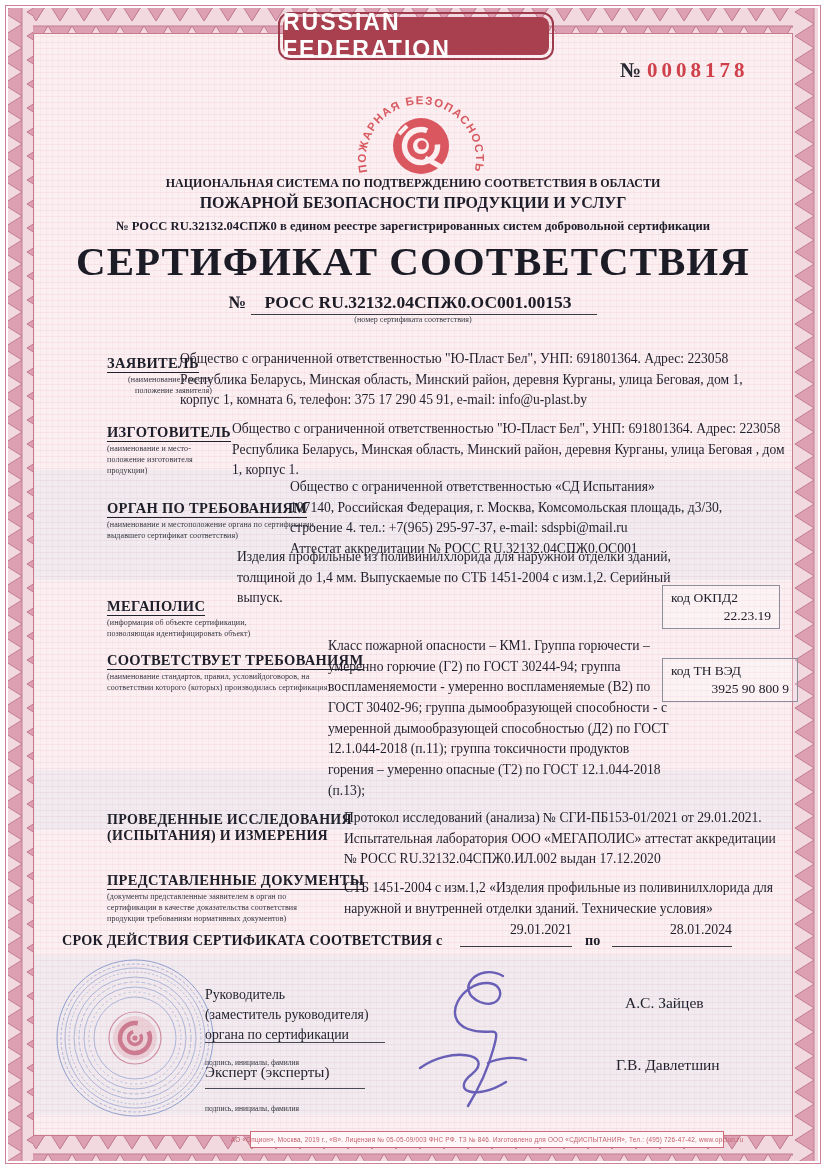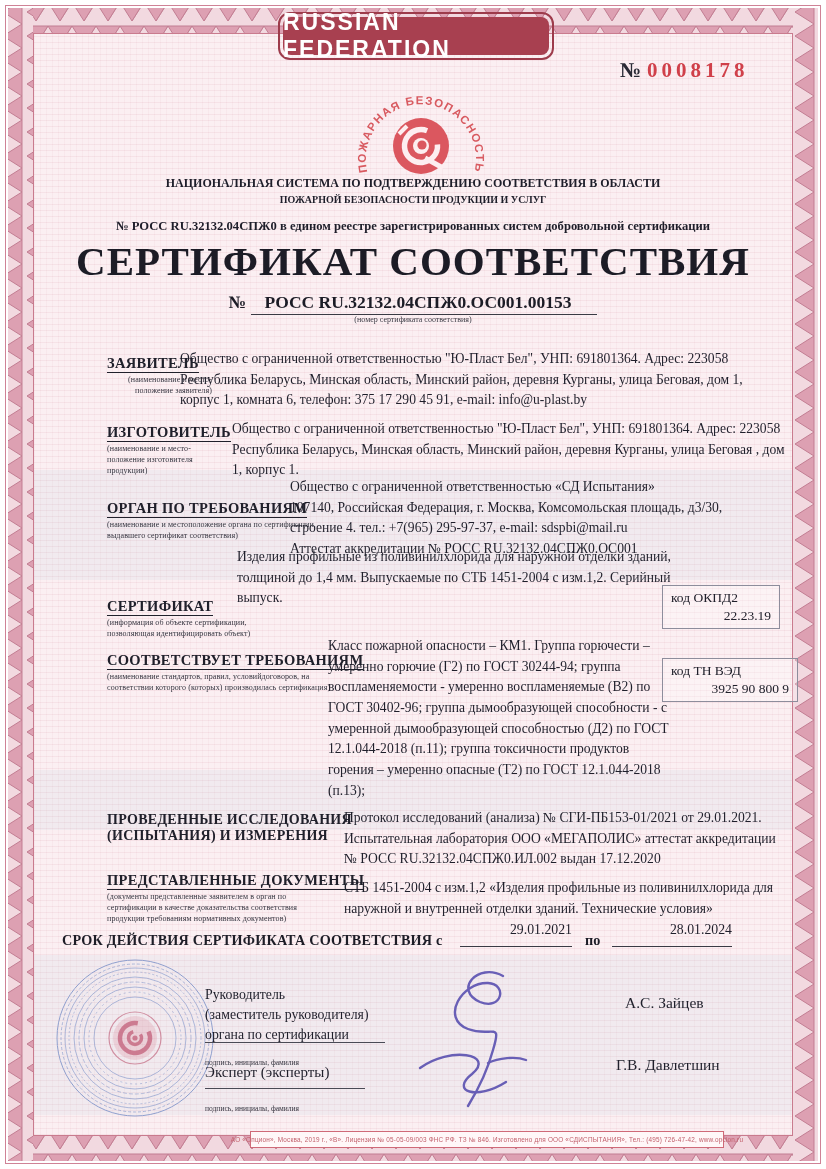--- a/index.html
+++ b/index.html
@@ -19,21 +19,21 @@
       border:2px solid #9d3b4b;border-radius:12px;padding:3px;box-sizing:border-box;background:transparent;}
   .banner-inner{width:100%;height:100%;background:#a84050;border-radius:8px;
       display:flex;align-items:center;justify-content:center;}
   .banner-inner span{color:#ffffff;font-family:"Liberation Sans",sans-serif;font-weight:bold;
       font-size:23px;letter-spacing:2px;}
   .serial{left:620px;top:58px;width:190px;font-size:21px;}
   .serial .no{color:#2a2a35;font-weight:bold;}
   .serial .digits{color:#d0404a;letter-spacing:4px;font-weight:bold;margin-left:6px;}
   .hdr{left:70px;width:686px;font-weight:bold;color:#1e1e2a;}
   .hdr1{top:176px;font-size:12px;}
-  .hdr2{top:194px;font-size:10px;}
+  .hdr2{top:194px;font-size:16px;}
   .registry{left:50px;top:219px;width:726px;font-weight:bold;font-size:12.6px;color:#1e1e2a;}
   .main-title{left:40px;top:237px;width:746px;font-size:41px;font-weight:bold;letter-spacing:1px;color:#1c1c26;}
   .certnum{left:0;top:292px;width:826px;font-size:17.5px;font-weight:bold;color:#1c1c26;}
   .certnum .ul{display:inline-block;border-bottom:1.2px solid #3a3a44;padding:0 26px 1px 14px;}
   .certnum-caption{left:0;top:315px;width:826px;font-size:8px;color:#3a3a44;}
   .sec-label{left:80px;width:218px;font-weight:bold;font-size:14.5px;color:#20202b;margin-left:27px;}
   .sec-label .ttl{display:inline;border-bottom:1.6px solid #20202b;padding-bottom:1px;letter-spacing:.3px;}
   .sec-label .ttl.nounder{border-bottom:none;}
   .sub{font-weight:normal;font-size:8px;color:#33333e;line-height:1.35;margin-top:3px;letter-spacing:.1px;}
   .body-text{font-size:13.6px;line-height:1.52;color:#1f1f2b;white-space:pre-line;}
@@ -133,21 +133,21 @@
     <span class="ttl">ОРГАН ПО ТРЕБОВАНИЯМ</span>
     <div class="sub" style="width:215px;">(наименование и местоположение органа по сертификации, выдавшего сертификат соответствия)</div>
   </div>
   <div class="abs body-text" style="left:290px;top:477px;width:492px;">Общество с ограниченной ответственностью «СД Испытания»
 107140, Российская Федерация, г. Москва, Комсомольская площадь, д3/30,
 строение 4. тел.: +7(965) 295-97-37, e-mail: sdspbi@mail.ru
 Аттестат аккредитации № РОСС RU.32132.04СПЖ0.ОС001</div>
 
   <div class="abs body-text" style="left:237px;top:547px;width:448px;">Изделия профильные из поливинилхлорида для наружной отделки зданий, толщиной до 1,4 мм. Выпускаемые по СТБ 1451-2004 с изм.1,2. Серийный выпуск.</div>
   <div class="abs sec-label" style="top:598px;">
-    <span class="ttl">СЕРТИФИКАТ</span>
+    <span class="ttl">МЕГАПОЛИС</span>
     <div class="sub" style="width:160px;">(информация об объекте сертификации, позволяющая идентифицировать объект)</div>
   </div>
   <div class="abs code-box" style="left:662px;top:585px;width:118px;">
     <span>код ОКПД2</span>
     <span class="val">22.23.19</span>
   </div>
 
   <div class="abs sec-label" style="top:652px;width:265px;">
     <span class="ttl">СООТВЕТСТВУЕТ ТРЕБОВАНИЯМ</span>
     <div class="sub" style="width:250px;">(наименование стандартов, правил, условийдоговоров, на соответствии которого (которых) производилась сертификация)</div>

